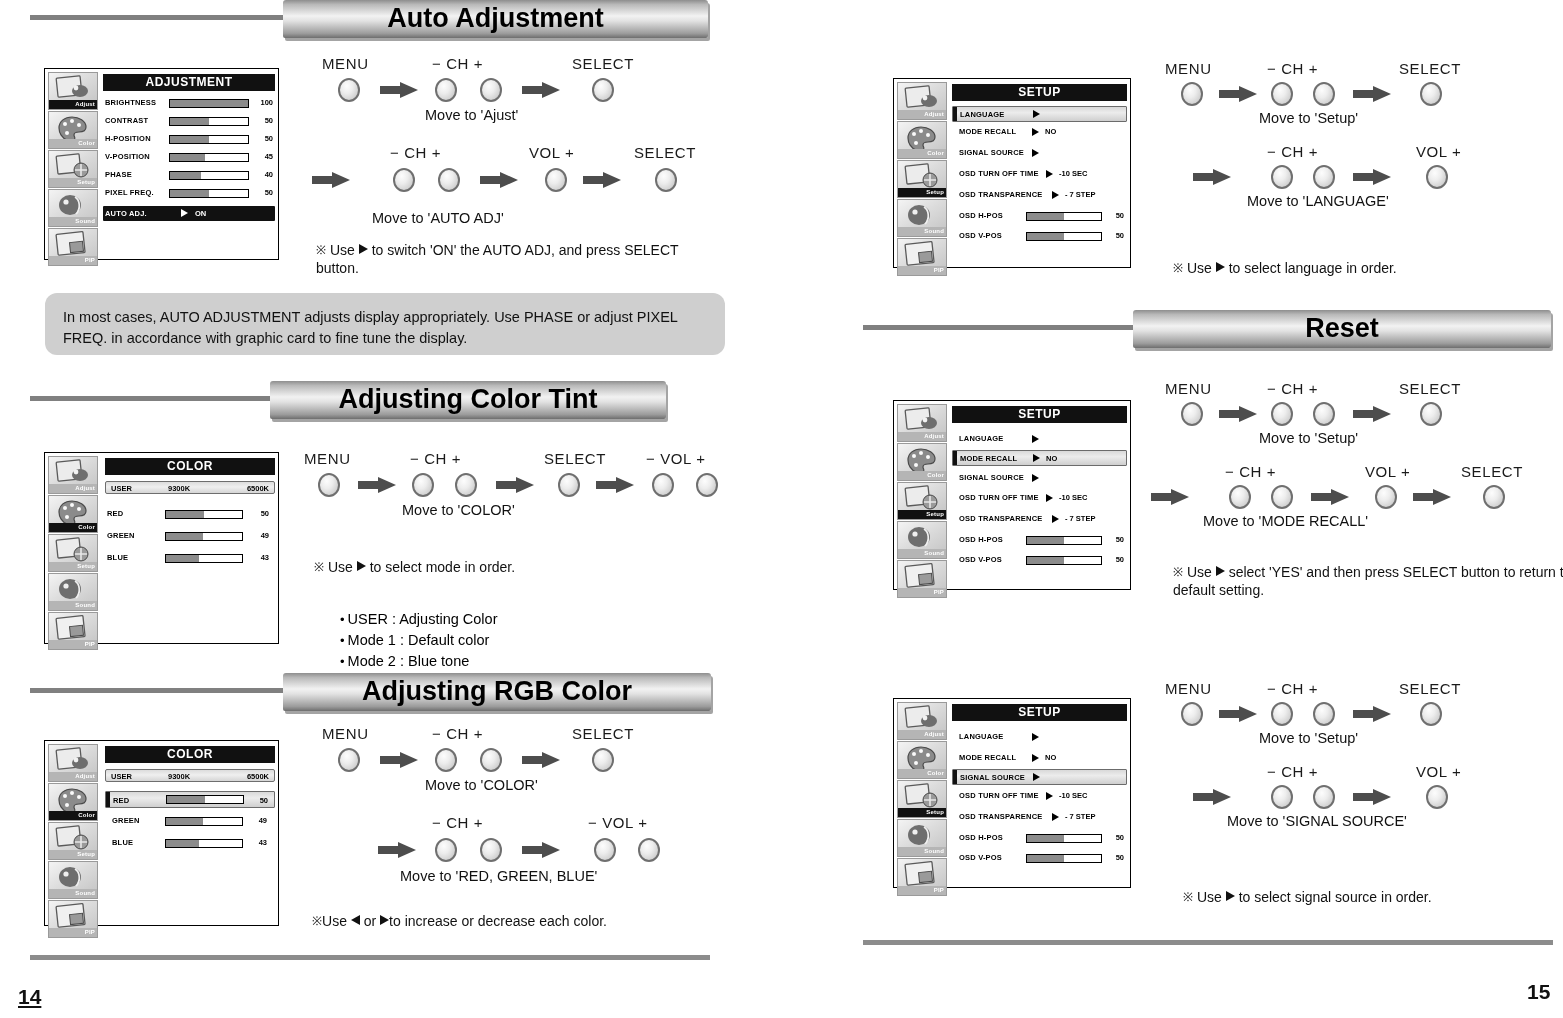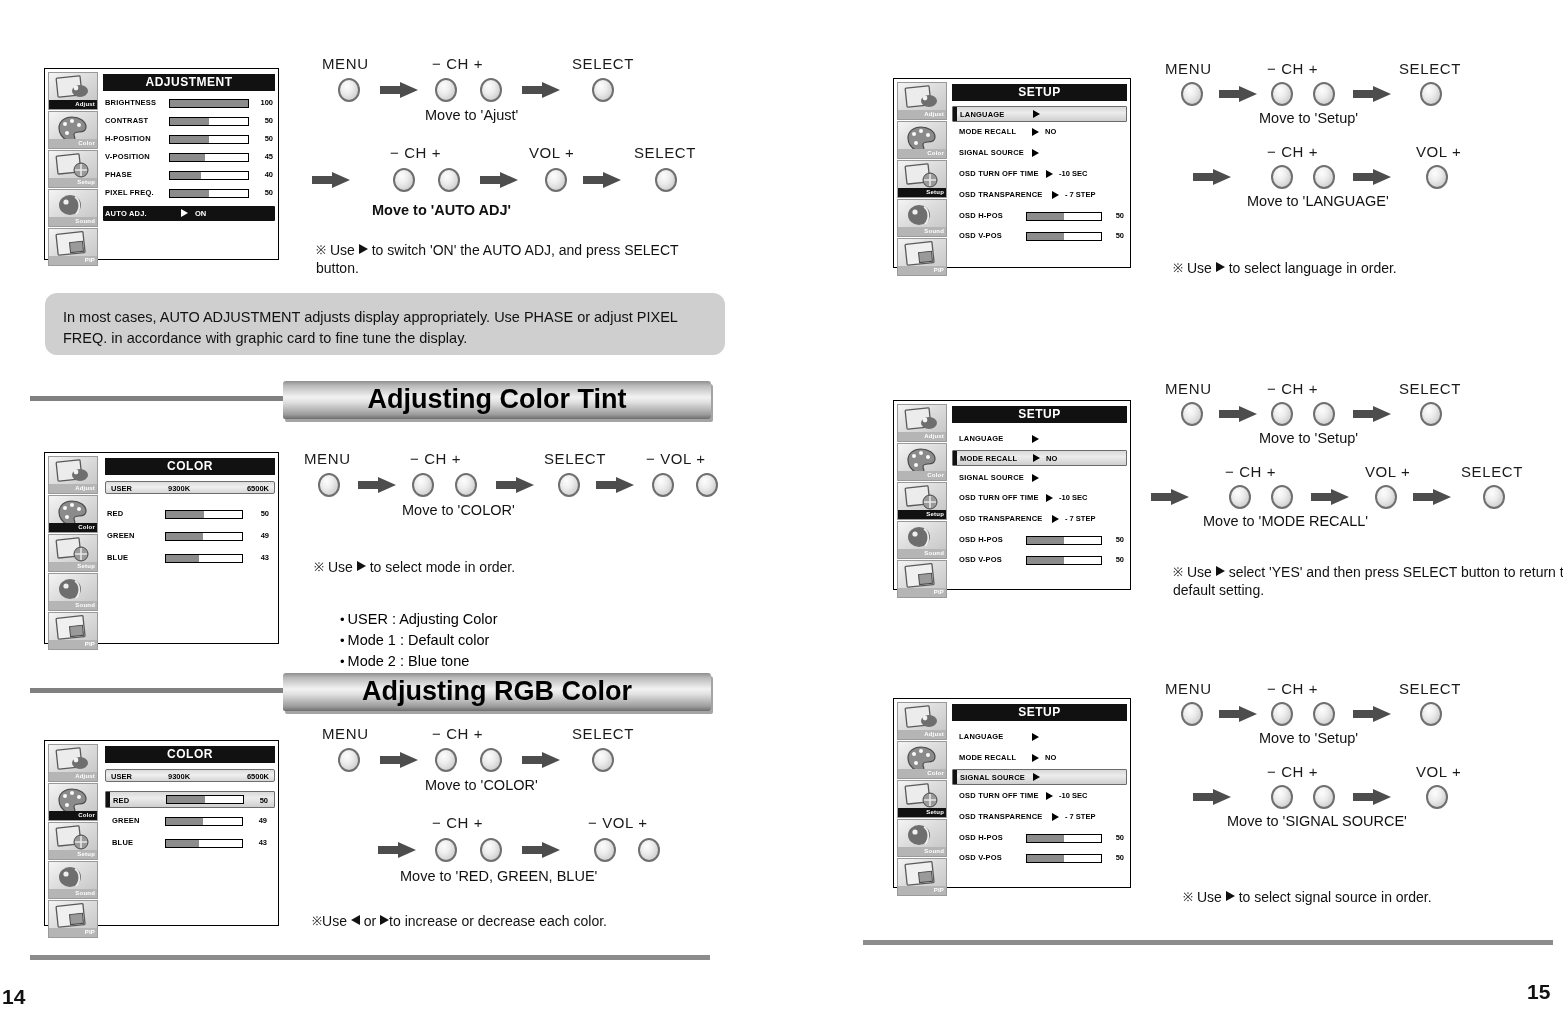--- a/index.html
+++ b/index.html
@@ -101,20 +101,26 @@
   }
 
   .footrule{position:absolute;height:5px;background:#8c8c8c;}
   .pageno{position:absolute;font-size:21px;font-weight:bold;color:#111;}
 </style>
 </head>
 <body>
 
 <div class="page page-left">
 
+  <div class="sec" style="left:30px;top:0;width:680px;">
+    <div class="rule" style="width:270px;"></div>
+    <div class="banner" style="left:253px;width:425px;">
+      <span>Auto Adjustment</span>
+    </div>
+  </div>
 
   <div class="osd" style="left:44px;top:68px;width:235px;height:192px;">
     <div class="osd-side">
       <div class="tile sel">
         <svg width="42" height="28" viewBox="0 0 42 28">
           <rect x="4" y="2" width="24" height="19" rx="1" fill="#ececec" stroke="#5a5a5a" stroke-width="1.3" transform="rotate(-6 16 11)"></rect>
           <ellipse cx="27" cy="16" rx="8" ry="6" fill="#6e6e6e"></ellipse>
           <circle cx="23" cy="13" r="2.4" fill="#f2f2f2"></circle>
         </svg>
         <div class="tlabel">Adjust</div>
@@ -222,21 +228,21 @@
       </svg>
     <div class="btlabel" style="left:272px;top:0;">SELECT</div>
     <div class="btn" style="left:292px;top:23px;"></div>
 
     <svg class="arw" style="left:12px;top:117px;" viewBox="0 0 38 16">
         <path d="M0 4h20V0l18 8-18 8v-4H0z" fill="#4d4d4d"></path>
       </svg>
     <div class="btlabel" style="left:90px;top:89px;">−  CH  +</div>
     <div class="btn" style="left:93px;top:113px;"></div>
     <div class="btn" style="left:138px;top:113px;"></div>
-    <div class="capt" style="left:72px;top:147px;font-weight:bold;">Move to 'AUTO ADJ'</div>
+    <div class="capt" style="left:72px;top:155px;">Move to 'AUTO ADJ'</div>
     <svg class="arw" style="left:180px;top:117px;" viewBox="0 0 38 16">
         <path d="M0 4h20V0l18 8-18 8v-4H0z" fill="#4d4d4d"></path>
       </svg>
     <div class="btlabel" style="left:229px;top:89px;">VOL  +</div>
     <div class="btn" style="left:245px;top:113px;"></div>
     <svg class="arw" style="left:283px;top:117px;" viewBox="0 0 38 16">
         <path d="M0 4h20V0l18 8-18 8v-4H0z" fill="#4d4d4d"></path>
       </svg>
     <div class="btlabel" style="left:334px;top:89px;">SELECT</div>
     <div class="btn" style="left:355px;top:113px;"></div>
@@ -248,21 +254,21 @@
     <span class="tribig"></span>
     <span>to switch 'ON' the AUTO ADJ, and press SELECT button.</span>
   </div>
 
   <div class="greybox" style="left:45px;top:293px;width:680px;height:62px;">
     <span>In most cases, AUTO ADJUSTMENT adjusts display appropriately. Use PHASE or adjust PIXEL FREQ. in accordance with graphic card to fine tune the display.</span>
   </div>
 
   <div class="sec" style="left:30px;top:381px;width:680px;">
     <div class="rule" style="width:260px;"></div>
-    <div class="banner" style="left:253px;width:428px;">
+    <div class="banner" style="left:240px;width:396px;">
       <span>Adjusting Color Tint</span>
     </div>
   </div>
 
   <div class="osd" style="left:44px;top:452px;width:235px;height:192px;">
     <div class="osd-side">
       <div class="tile">
         <svg width="42" height="28" viewBox="0 0 42 28">
           <rect x="4" y="2" width="24" height="19" rx="1" fill="#ececec" stroke="#5a5a5a" stroke-width="1.3" transform="rotate(-6 16 11)"></rect>
           <ellipse cx="27" cy="16" rx="8" ry="6" fill="#6e6e6e"></ellipse>
@@ -490,21 +496,21 @@
   </div>
 
   <div class="note" style="left:312px;top:912px;width:420px;">
     <span class="mk">※</span><span>Use</span>
     <span class="tribig left"></span>
     <span>or</span>
     <span class="tribig"></span><span>to increase or decrease each color.</span>
   </div>
 
   <div class="footrule" style="left:30px;top:955px;width:680px;"></div>
-  <div class="pageno" style="left:2px;top:985px;">14</div>
+  <div class="pageno" style="left:18px;top:985px;text-decoration:underline;">14</div>
 </div>
 
 <div class="page page-right">
 
 
   <div class="osd" style="left:110px;top:78px;width:238px;height:190px;">
     <div class="osd-side">
       <div class="tile">
         <svg width="42" height="28" viewBox="0 0 42 28">
           <rect x="4" y="2" width="24" height="19" rx="1" fill="#ececec" stroke="#5a5a5a" stroke-width="1.3" transform="rotate(-6 16 11)"></rect>
@@ -620,20 +626,26 @@
     <div class="btn" style="left:263px;top:105px;"></div>
   </div>
 
   <div class="note" style="left:390px;top:259px;width:370px;">
     <span class="mk">※</span>
     <span>Use</span>
     <span class="tribig"></span>
     <span>to select language in order.</span>
   </div>
 
+  <div class="sec" style="left:80px;top:310px;width:690px;">
+    <div class="rule" style="width:275px;"></div>
+    <div class="banner" style="left:270px;width:418px;">
+      <span>Reset</span>
+    </div>
+  </div>
 
   <div class="osd" style="left:110px;top:400px;width:238px;height:190px;">
     <div class="osd-side">
       <div class="tile">
         <svg width="42" height="28" viewBox="0 0 42 28">
           <rect x="4" y="2" width="24" height="19" rx="1" fill="#ececec" stroke="#5a5a5a" stroke-width="1.3" transform="rotate(-6 16 11)"></rect>
             <ellipse cx="27" cy="16" rx="8" ry="6" fill="#6e6e6e"></ellipse>
             <circle cx="23" cy="13" r="2.4" fill="#f2f2f2"></circle>
         </svg>
         <div class="tlabel">Adjust</div>

